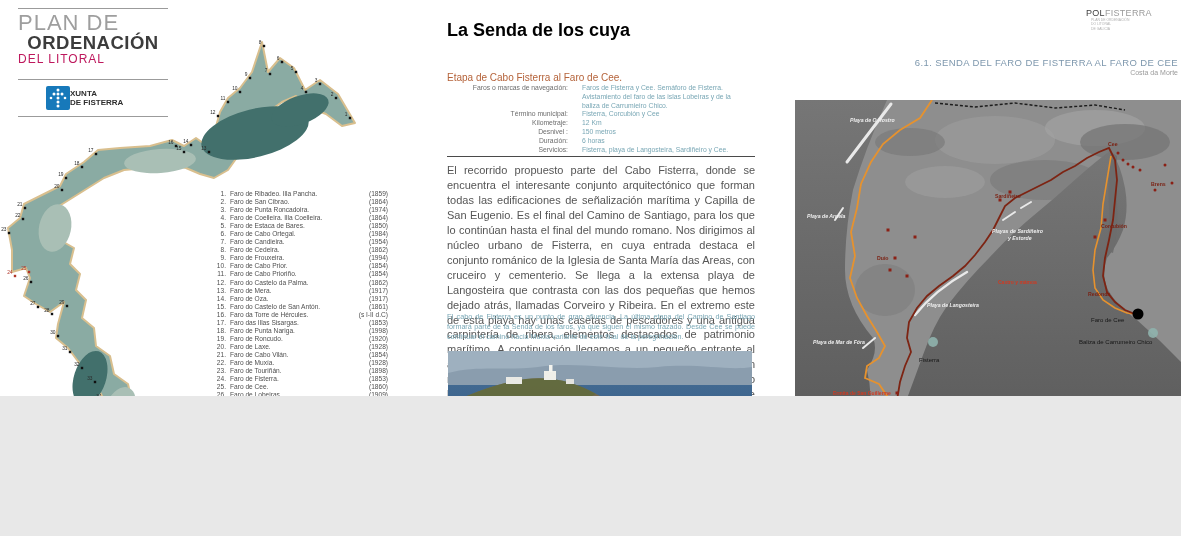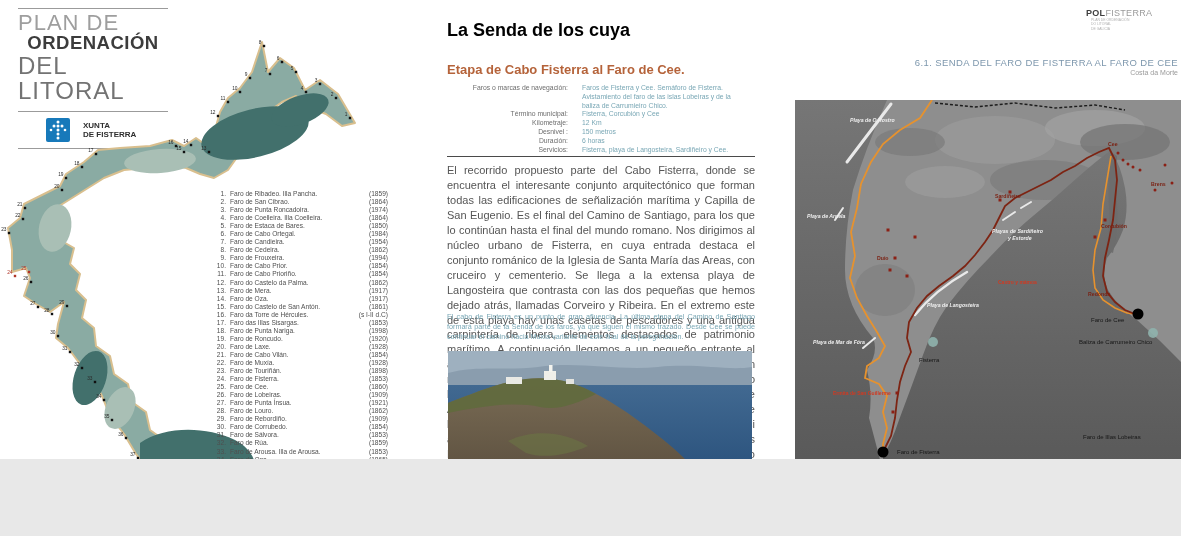--- a/index.html
+++ b/index.html
@@ -1,51 +1,51 @@
 <!DOCTYPE html>
 <html><head>
 <meta charset="utf-8">
 <style>
   html,body{margin:0;padding:0;background:#e8e8e8;}
-  #page{position:relative;width:1181px;height:459px;background:#ffffff;overflow:hidden;
+  #page{position:relative;width:1181px;height:396px;background:#ffffff;overflow:hidden;
         font-family:"Liberation Sans", sans-serif;color:#4f4f4f;}
   .abs{position:absolute;}
 
   
   #logo-block{left:18px;top:8px;width:150px;}
   .logo-rule{border:0;border-top:1px solid #9b9b9b;margin:0;}
   #logo-l1{font-size:22px;color:#9e9e9e;letter-spacing:1px;line-height:1.0;margin-top:3px;}
   #logo-l2{font-size:18.5px;color:#3c3c3c;font-weight:bold;letter-spacing:.5px;line-height:1.0;text-align:center;}
-  #logo-l3{font-size:24px;color:#737373;letter-spacing:1px;line-height:1.05;margin-bottom:8px;}
-  #xunta-row{display:flex;align-items:center;gap:13px;padding:6px 0 6px 28px;}
+  #logo-l3{font-size:12px;color:#be185d;letter-spacing:1px;line-height:1.05;margin-bottom:14px;}
+  #xunta-row{display:flex;align-items:center;gap:0;padding:6px 0 6px 28px;}
   #xunta-text{font-size:8px;font-weight:bold;color:#2e2e2e;line-height:1.15;}
 
   
   #lh-list{left:212px;top:190px;width:176px;font-size:6.6px;color:#4f4f4f;}
   .lh-row{display:flex;line-height:8.05px;}
   .lh-num{width:14px;text-align:right;margin-right:4px;flex:none;}
   .lh-name{flex:1;}
   .lh-year{width:34px;text-align:right;flex:none;}
 
   
   #mid-title{left:447px;top:20px;font-size:18px;font-weight:bold;color:#000;}
-  #stage-heading{left:447px;top:62px;font-size:13px;font-weight:bold;color:#b5633a;}
+  #stage-heading{left:447px;top:72px;font-size:10px;font-weight:normal;color:#b5633a;}
   #details{left:447px;top:84px;width:308px;font-size:6.8px;line-height:1.3;}
   .det-row{display:flex;}
   .det-label{width:121px;text-align:right;color:#6d6d6d;flex:none;}
   .det-value{width:150px;margin-left:14px;color:#79a7b5;}
   #mid-rule{left:447px;top:156px;width:308px;border-top:1.5px solid #4a4a4a;height:0;}
   #body-par{left:447px;top:163px;width:308px;font-size:11px;line-height:1.36;color:#555;text-align:justify;}
   #hl-par{left:447px;top:312px;width:308px;font-size:7.2px;line-height:1.36;color:#79a7b5;text-align:justify;}
   #photo{left:448px;top:351px;width:304px;height:174px;}
   #photo-caption{left:447px;top:526px;width:305px;text-align:right;font-size:5.5px;color:#8a8a8a;}
 
   
   #brand{right:8px;top:8px;text-align:left;left:1086px;font-size:9px;}
-  #brand-bold{font-weight:bold;color:#3f3f3f;letter-spacing:.3px;}
+  #brand-bold{font-weight:normal;color:#3f3f3f;letter-spacing:.3px;}
   #brand-light{color:#9a9a9a;letter-spacing:.3px;}
   #brand-small{display:inline-block;vertical-align:top;margin-left:5px;font-size:3.4px;color:#b0b0b0;line-height:1.25;white-space:pre-line;}
   #sec-title{left:795px;top:57px;width:383px;text-align:right;font-size:9.5px;letter-spacing:.4px;color:#7d97ad;}
   #sec-sub{left:795px;top:69px;width:383px;text-align:right;font-size:7px;color:#9a9a9a;}
   #route-map{left:795px;top:100px;width:386px;height:370px;}
   #scale-note{left:900px;top:477px;width:278px;text-align:right;font-size:6.3px;color:#8a8a8a;}
 
   
   #legend{left:795px;top:487px;width:386px;font-size:6.4px;color:#6f8a9c;}
   .leg-col{position:absolute;top:0;}

